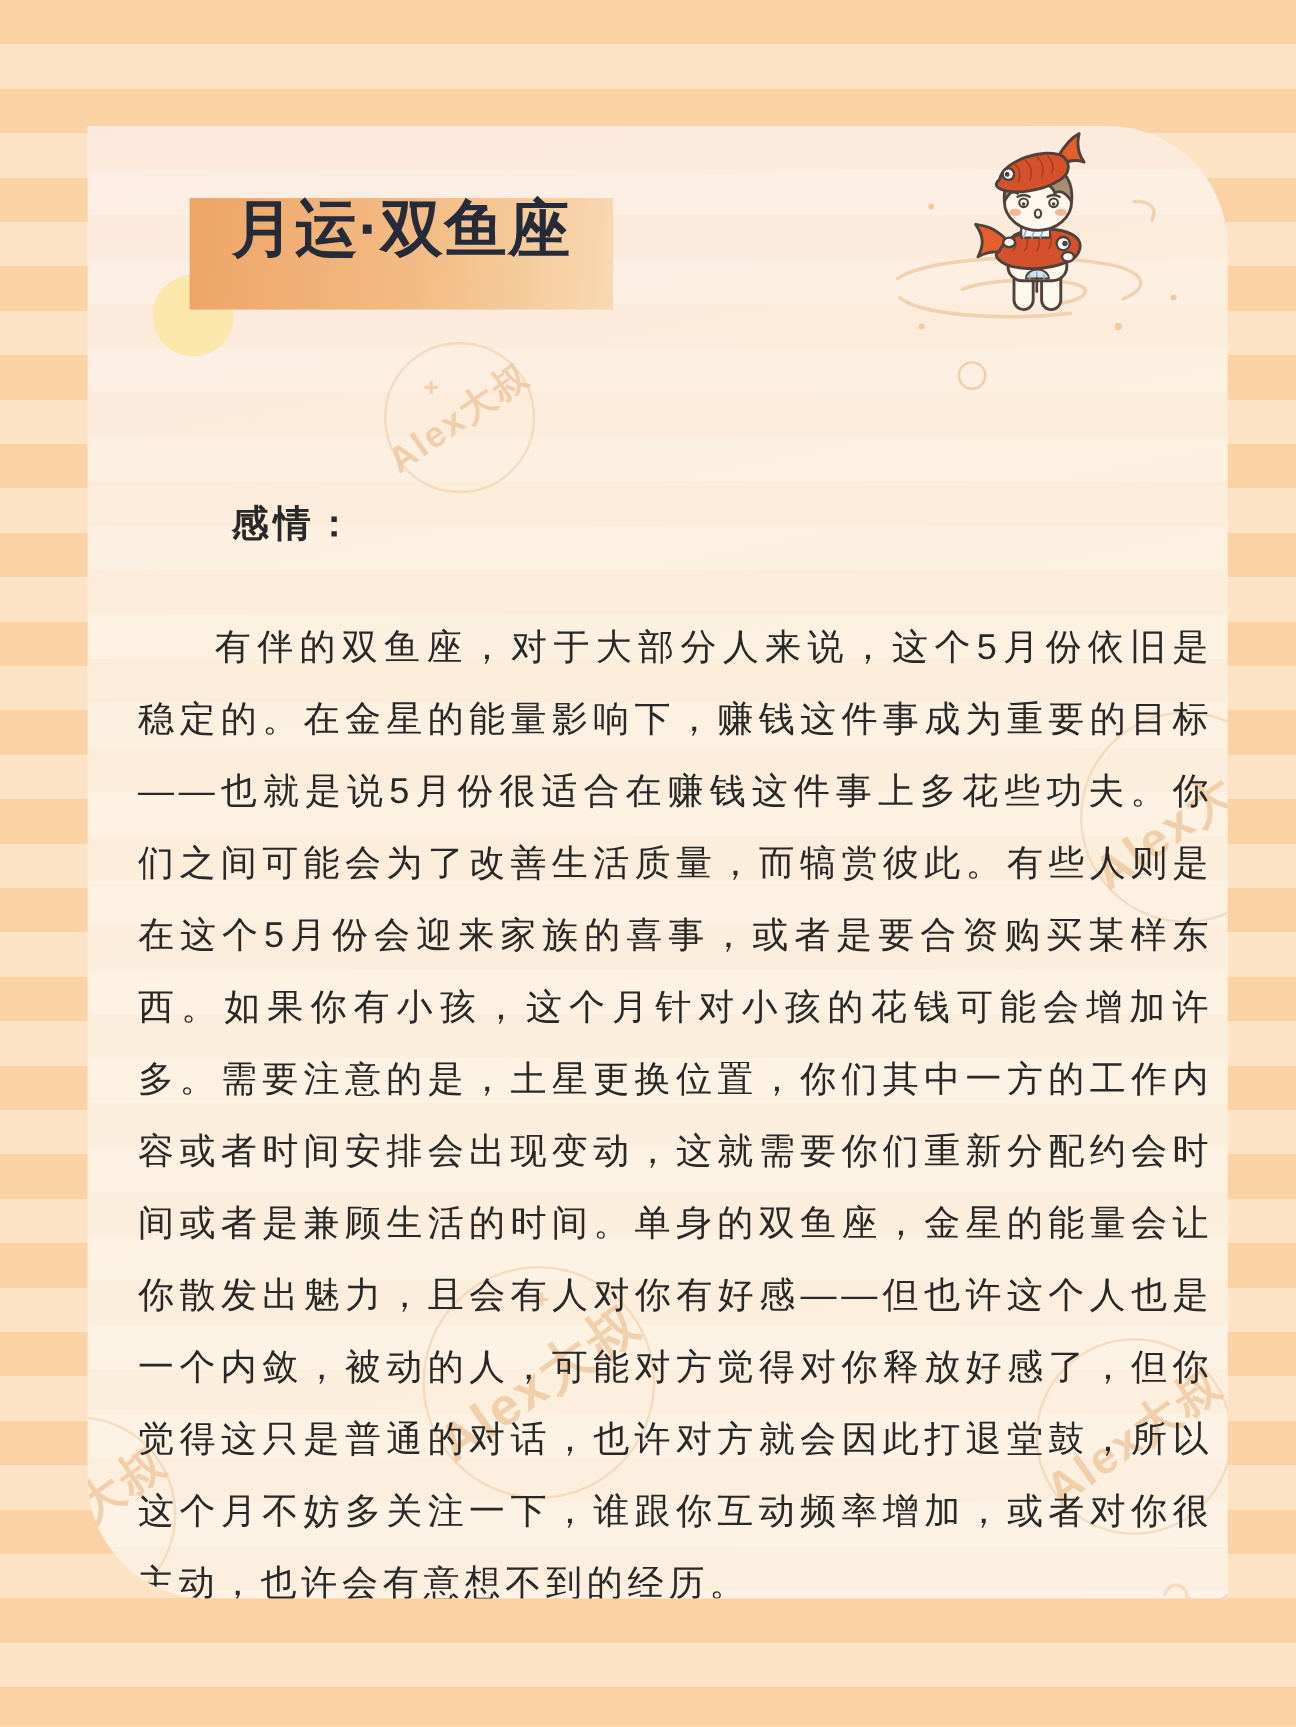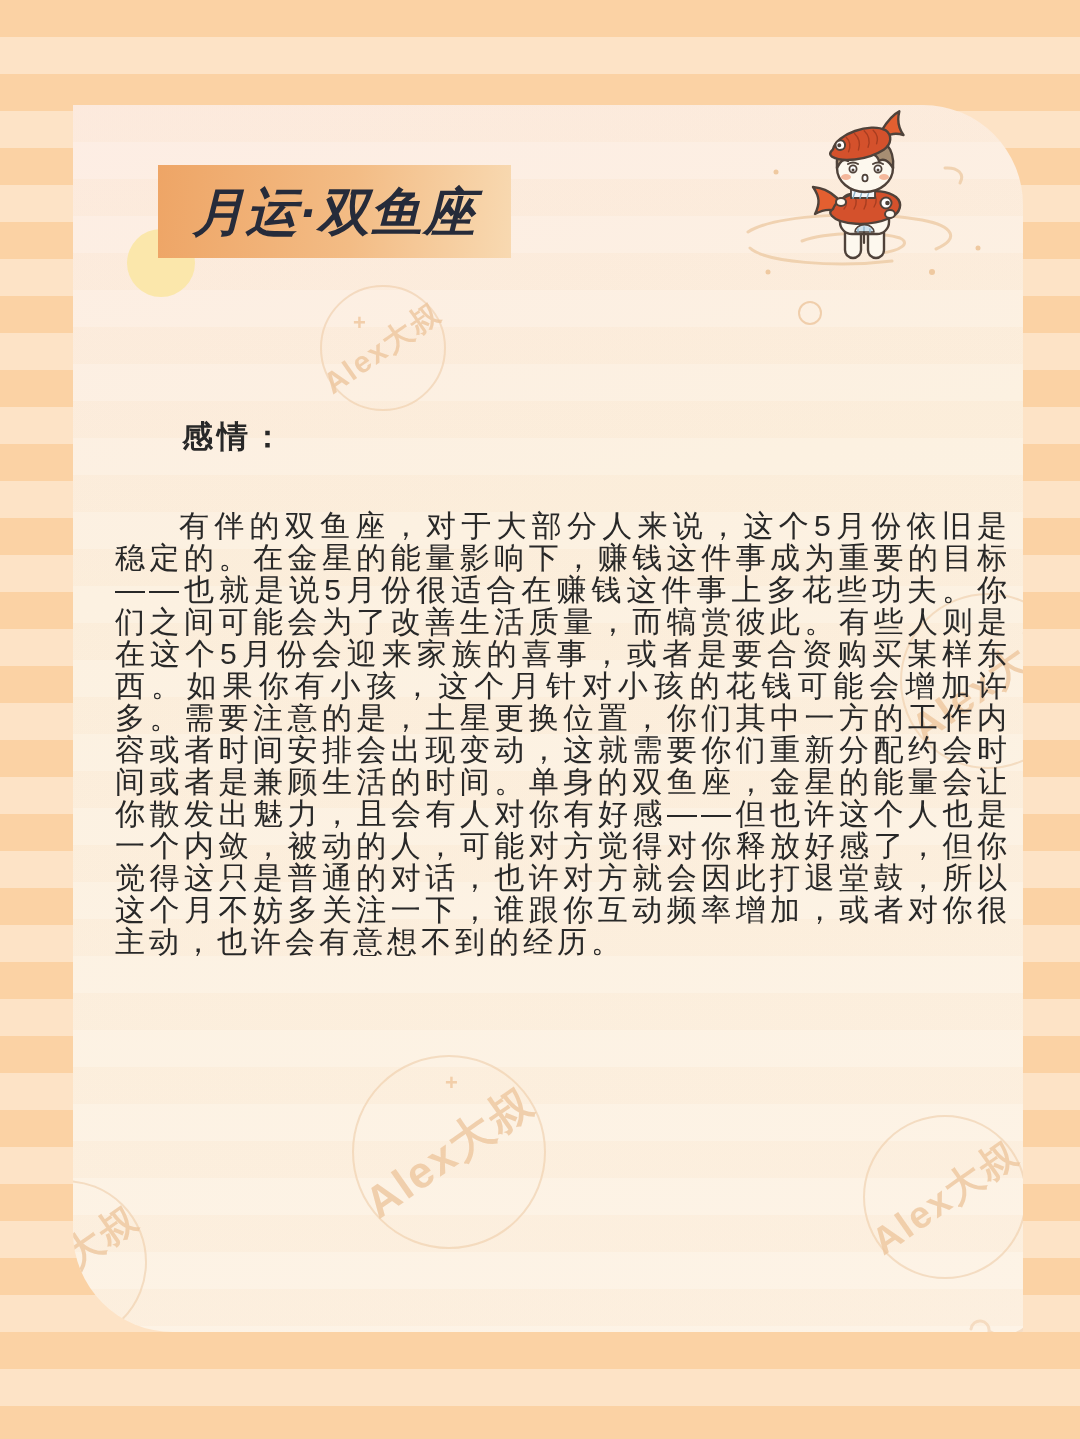--- a/index.html
+++ b/index.html
@@ -32,35 +32,35 @@
     border:2.5px solid rgba(236,197,158,.8);border-radius:50%;z-index:1;
   }
   .swirl-mark{position:absolute;left:890px;top:1200px;z-index:1;opacity:.6;}
   .accent-circle{
     position:absolute;left:54px;top:124px;width:68px;height:68px;border-radius:50%;
     background:#fbe7ab;z-index:2;
   }
   .title-box{
     position:absolute;left:85px;top:60px;width:353px;height:93px;z-index:3;
     background:linear-gradient(95deg,#eea566 0%,#f3bc85 55%,#f8d9b1 100%);
-    display:flex;align-items:center;justify-content:center;font-style:italic;
+    display:flex;align-items:flex-start;justify-content:center;
   }
   .title-box h1{
     margin:0;font-size:52px;font-weight:800;color:#262b3a;letter-spacing:1px;line-height:1;
   }
   .illustration{position:absolute;left:667px;top:5px;z-index:2;}
   .heading{
-    position:absolute;left:109px;font-size:31px;font-weight:600;color:#282828;
+    position:absolute;left:120px;font-size:31px;font-weight:600;color:#282828;
     letter-spacing:4px;z-index:3;line-height:1.2;
   }
   .heading-love{top:313px;}
   .heading-health{top:1066px;}
   .para{
     position:absolute;left:42px;width:896px;margin:0;z-index:3;
-    font-size:30px;line-height:32px;letter-spacing:4px;color:#282828;
+    font-size:30px;line-height:60px;letter-spacing:4px;color:#282828;
     text-indent:64px;text-align:justify;font-weight:500;
   }
   .para-love{top:405px;}
   .para-health{top:1156px;}
 </style>
 </head>
 <body>
 
 <div class="card">
 

